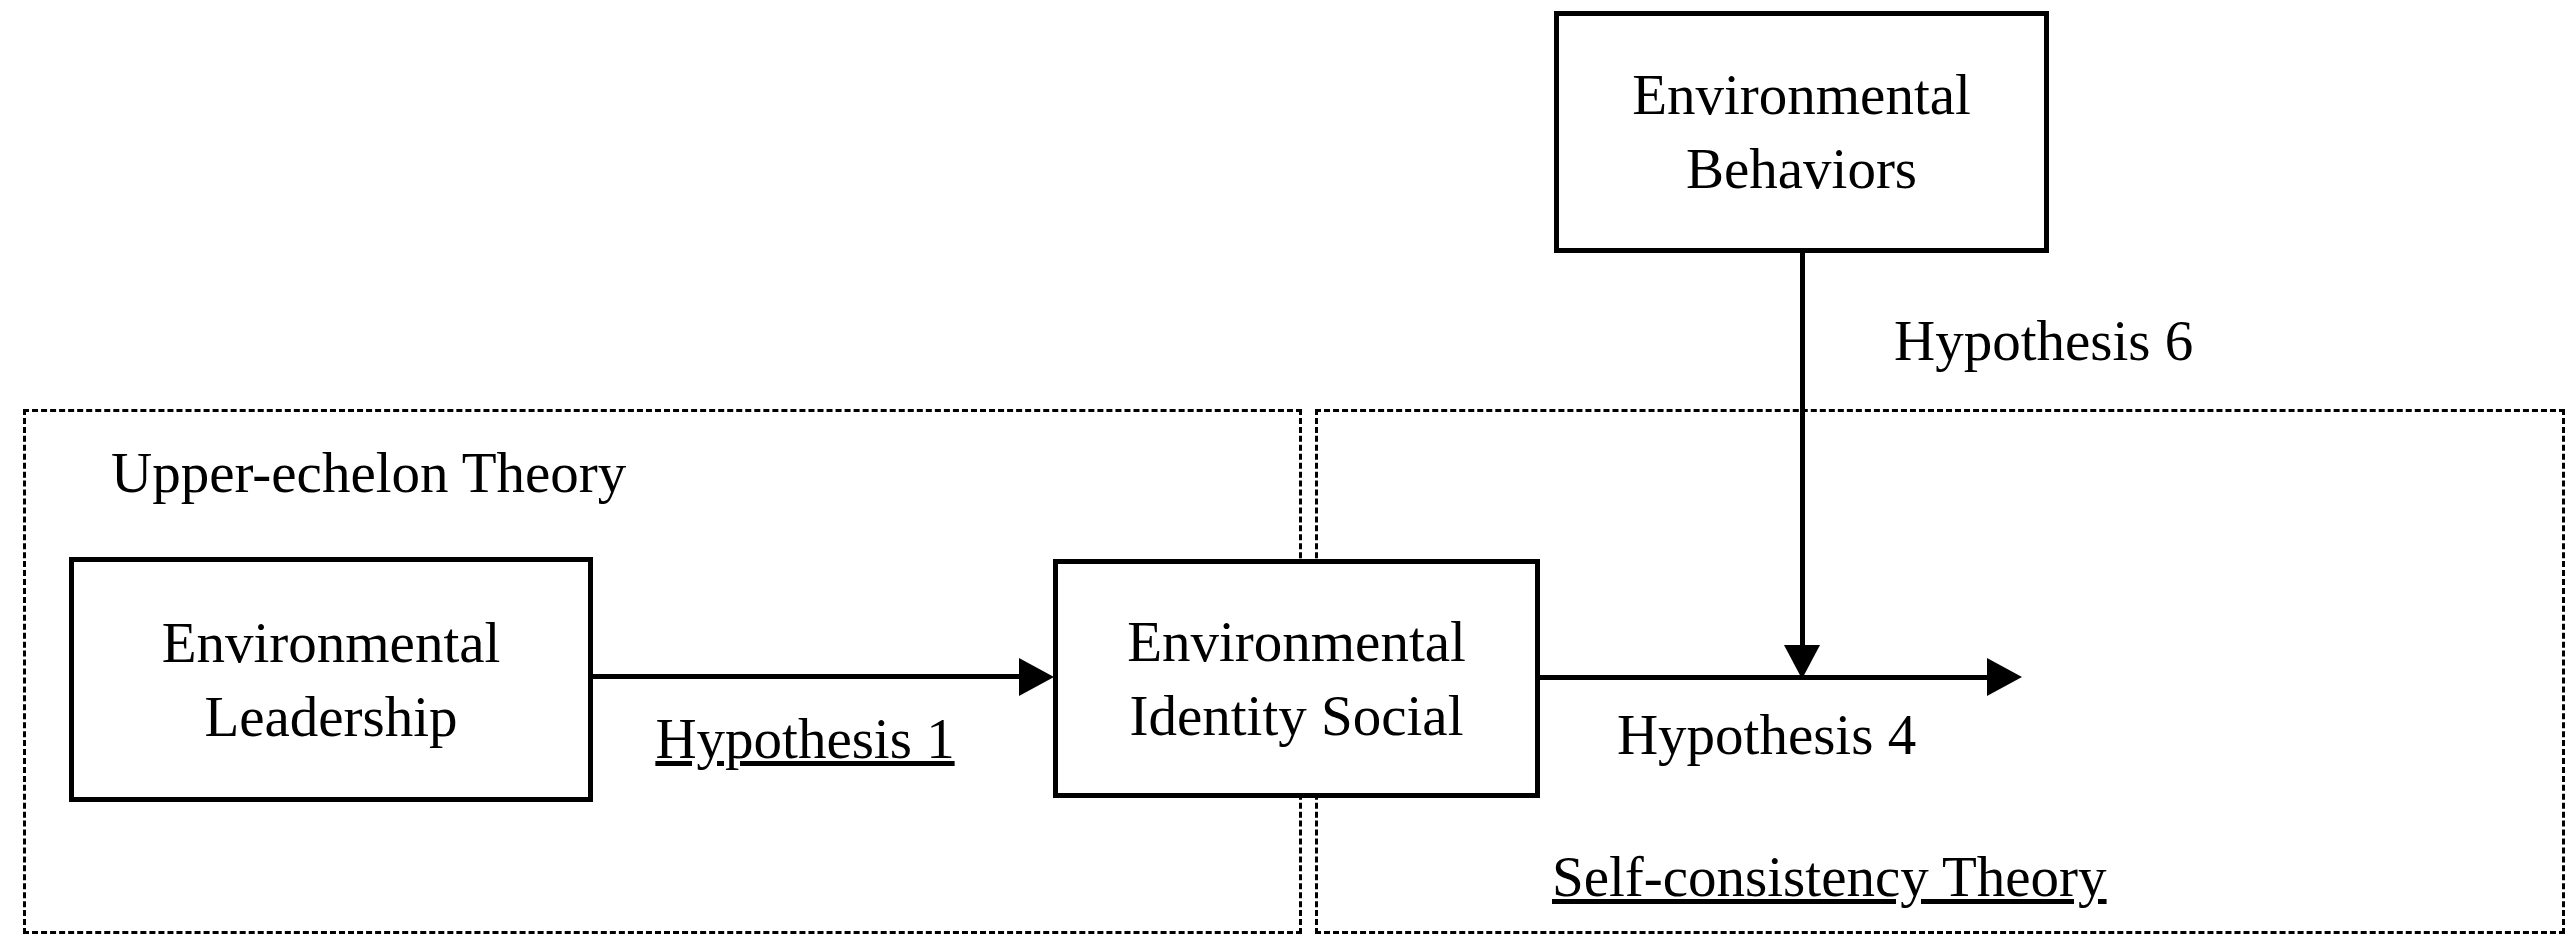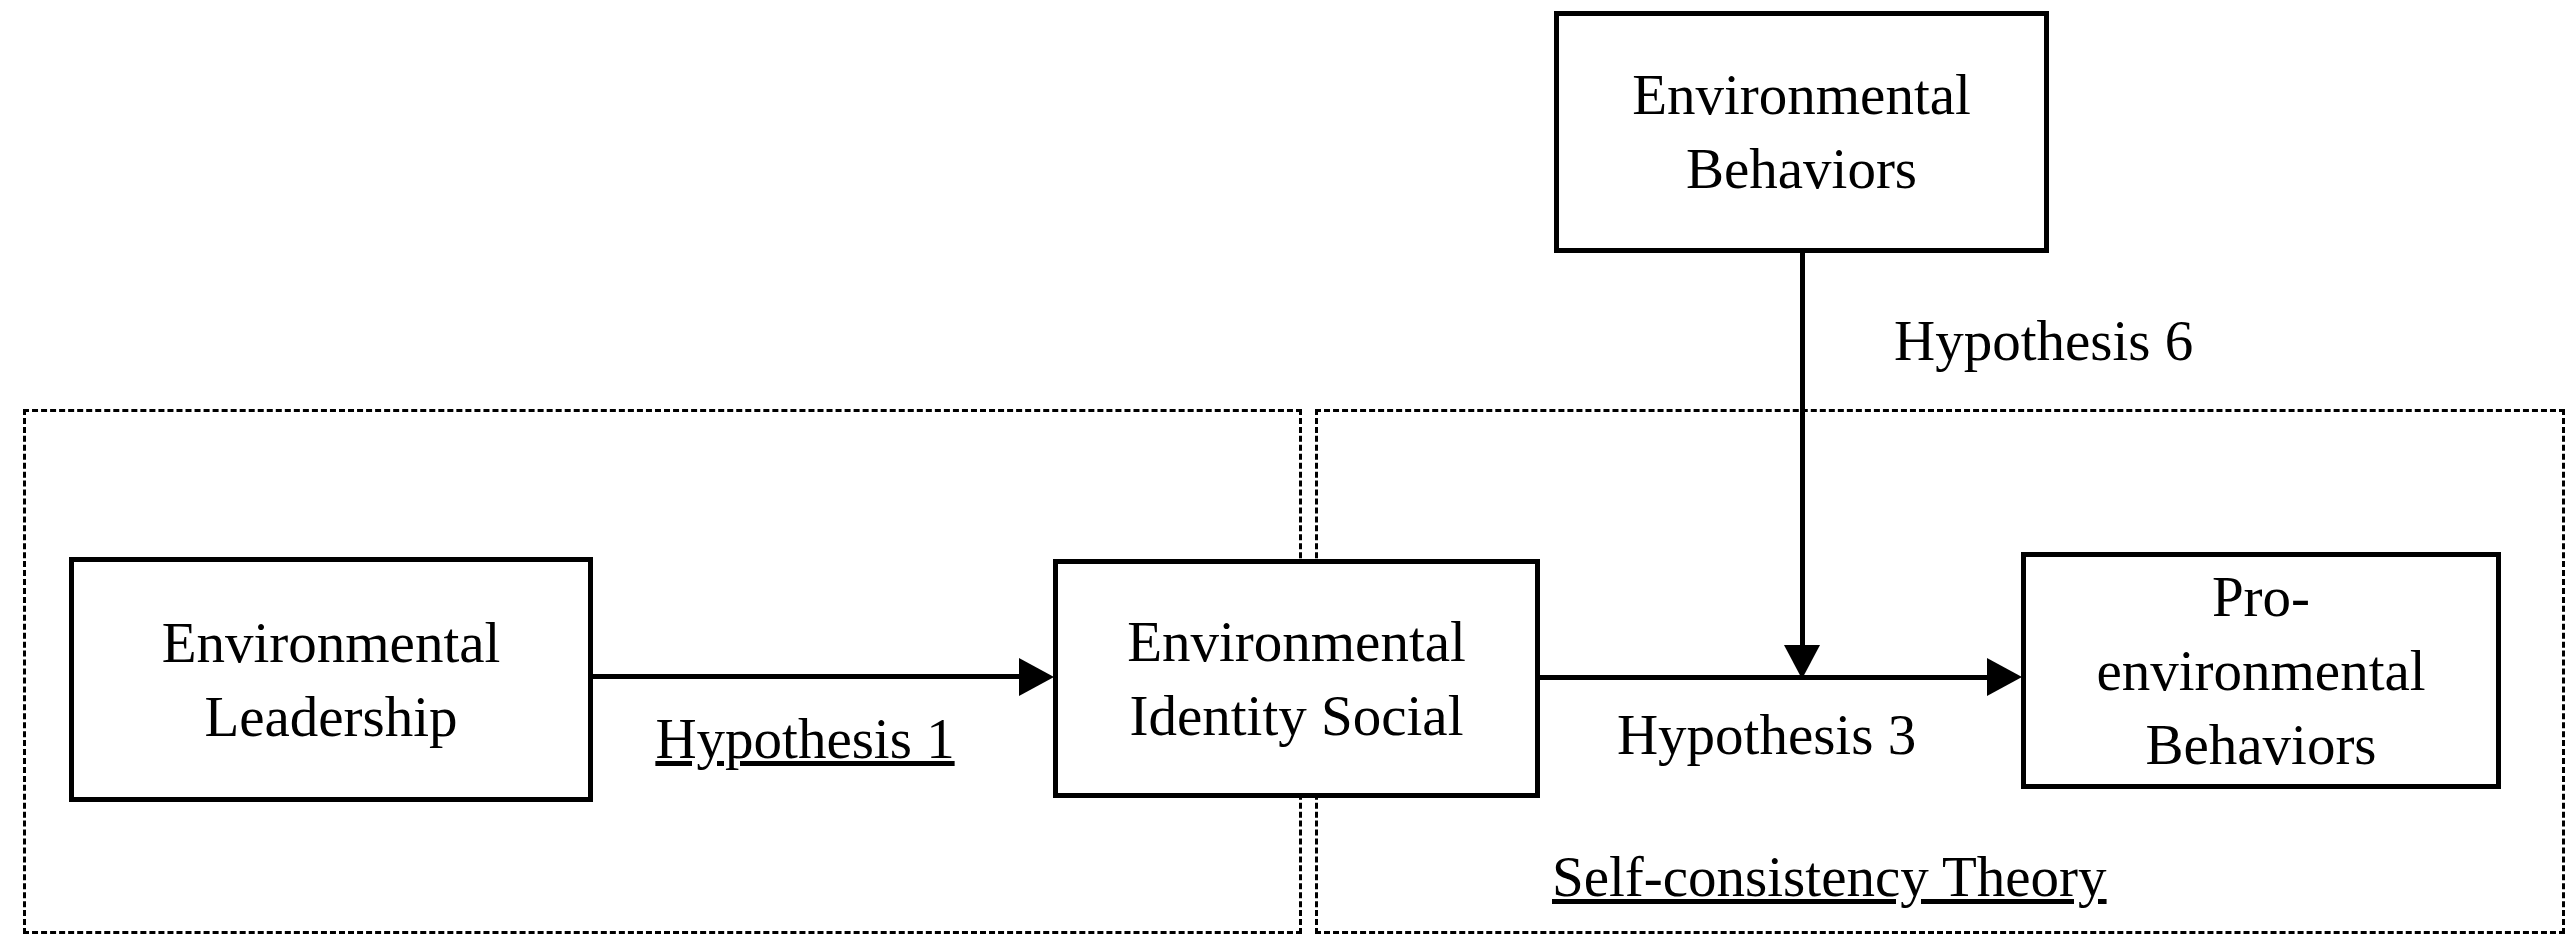--- a/index.html
+++ b/index.html
@@ -60,25 +60,21 @@
   <div class="box" id="box-leadership">
     <div>Environmental</div>
     <div>Leadership</div>
   </div>
 
   <div class="box" id="box-ecsr">
     <div>Environmental</div>
     <div>Identity Social</div>
   </div>
 
-  <div class="box" id="box-peb">
-    <div>Pro-</div>
-    <div>environmental</div>
-    <div>Behaviors</div>
-  </div>
 
+  <div class="flabel" id="label-upper">Upper-echelon Theory</div>
   <div class="flabel" id="label-self">Self-consistency Theory</div>
   <div class="flabel" id="label-h1">Hypothesis 1</div>
-  <div class="flabel" id="label-h2">Hypothesis 3</div>
+  <div class="flabel" id="label-h2">Hypothesis 4</div>
   <div class="flabel" id="label-h3">Hypothesis 6</div>
 
 </div>
 
 
 </body></html>

